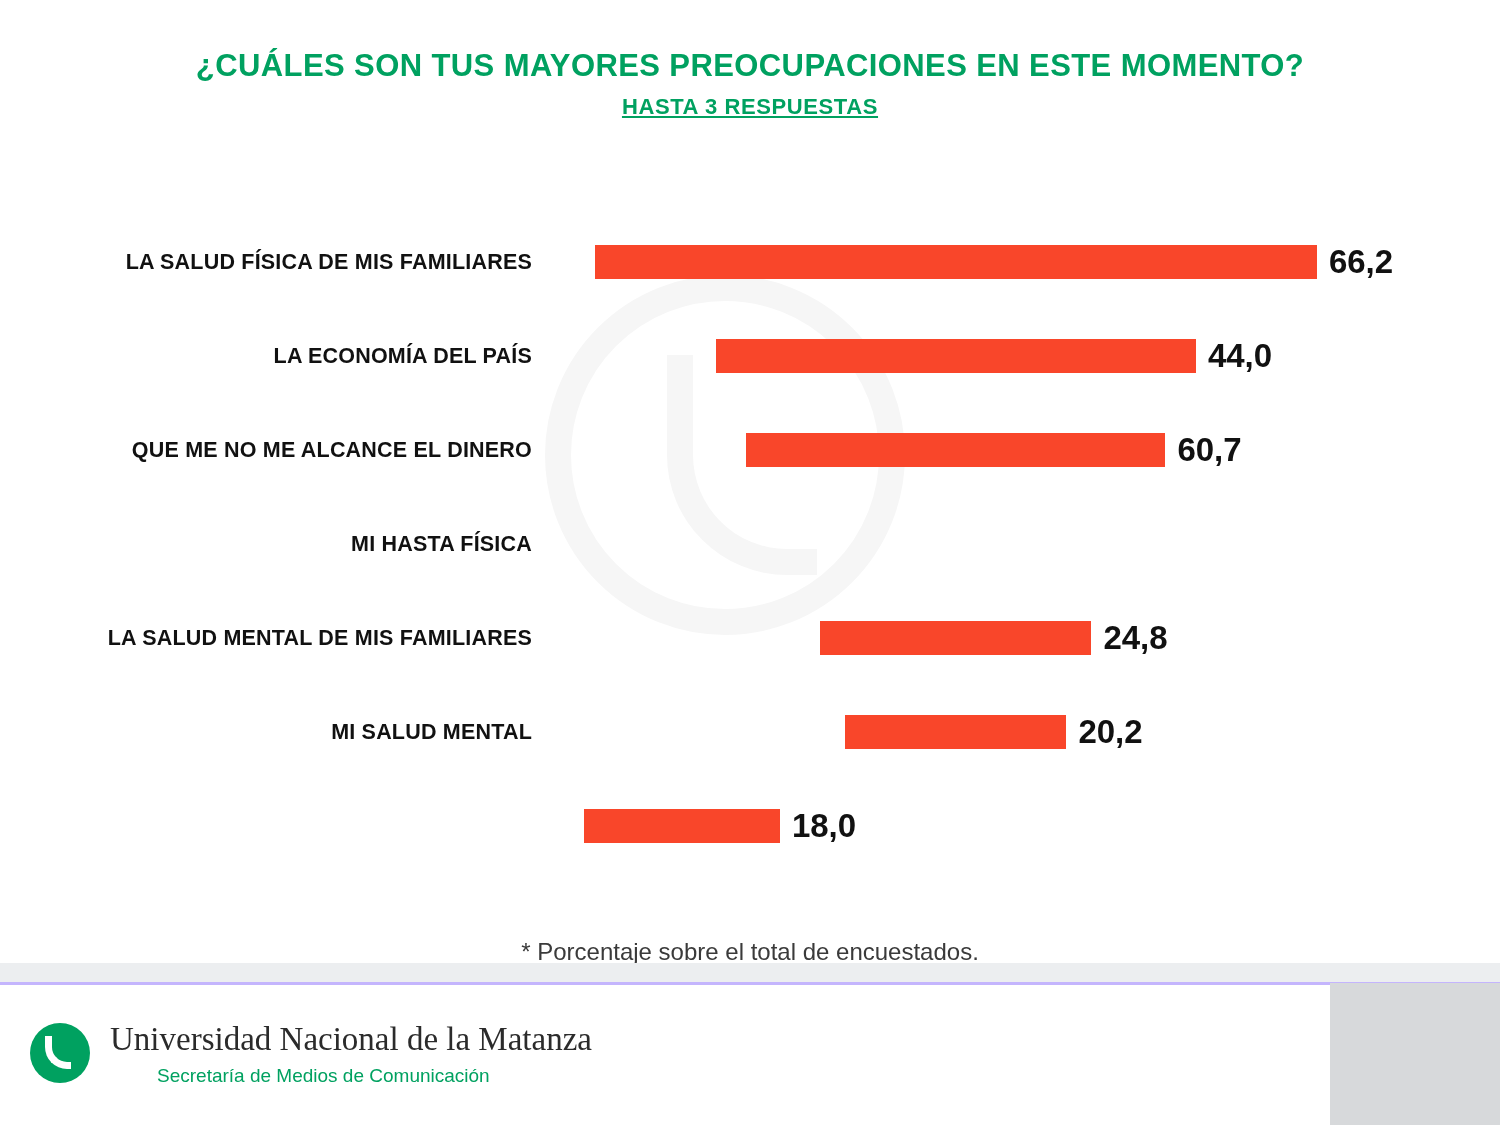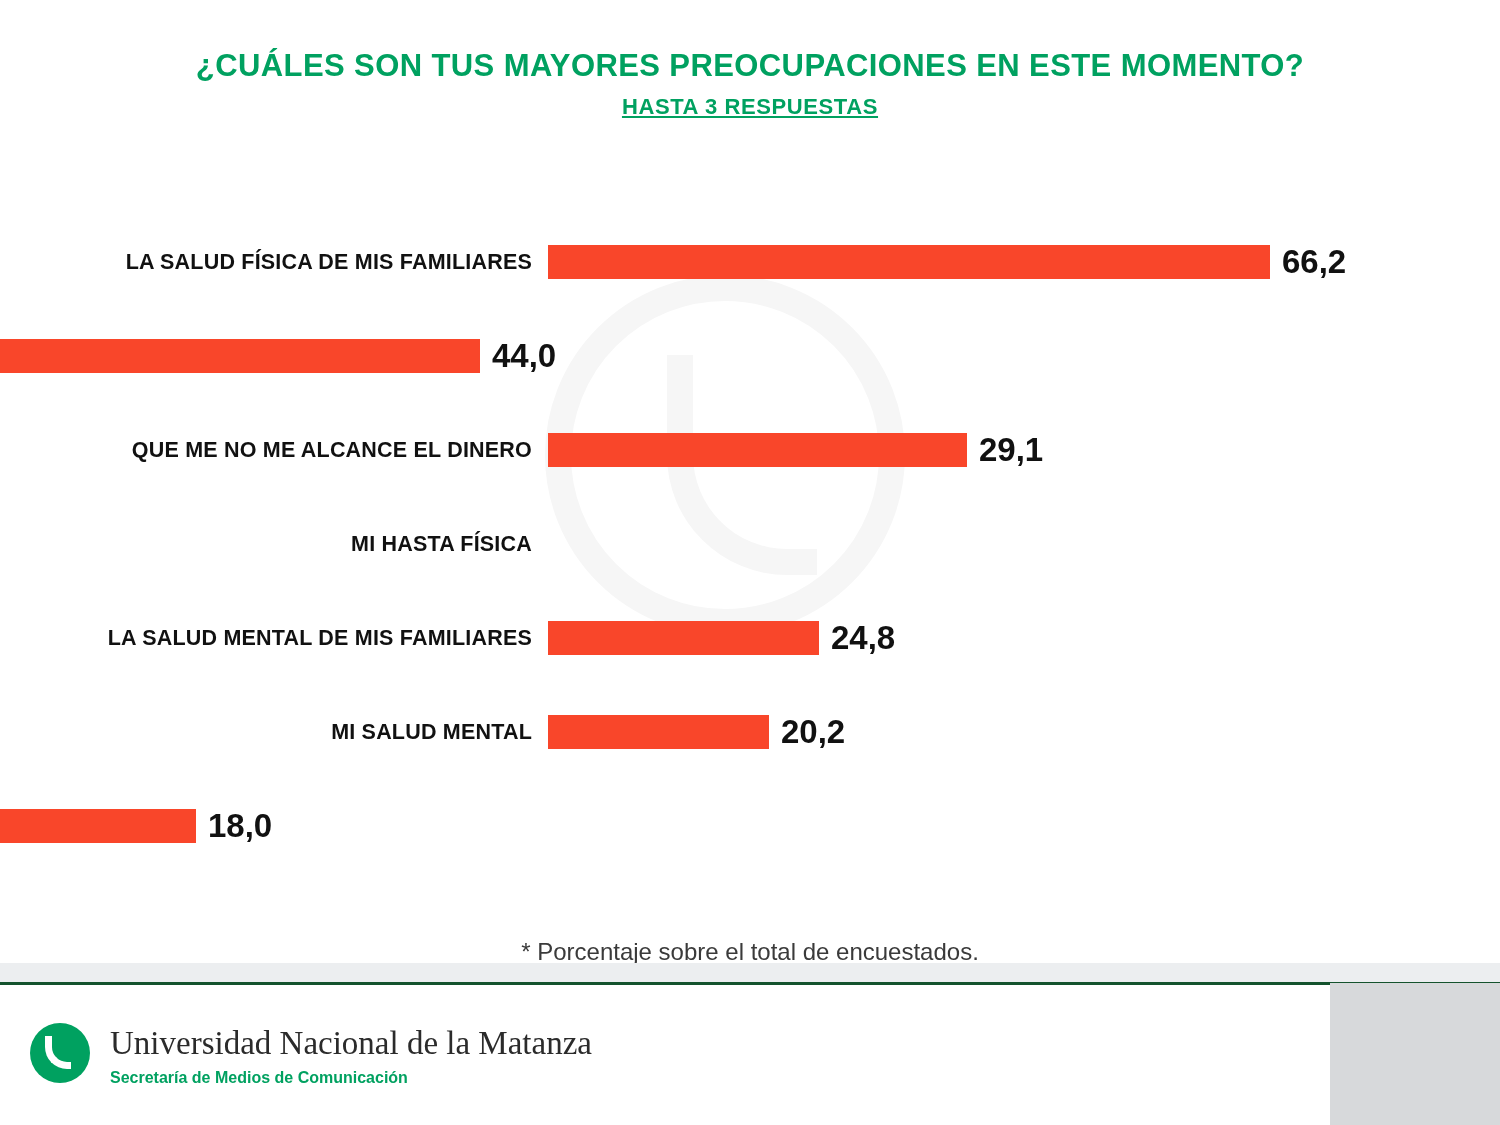--- a/index.html
+++ b/index.html
@@ -24,21 +24,21 @@
   }
 
   
   .footer-band {
     position: absolute;
     left: 0;
     bottom: 0;
     width: 1500px;
     height: 140px;
     background: #ffffff;
-    border-top: 3px solid #14532d;
+    border-top: 3px solid #c4b5fd;
   }
   .footer-band-top {
     position: absolute;
     left: 0;
     bottom: 140px;
     width: 1500px;
     height: 22px;
     background: #eceef0;
   }
 
@@ -116,20 +116,21 @@
     color: #111111;
     letter-spacing: 0.2px;
     white-space: nowrap;
   }
   .bar-area {
     position: relative;
     flex: 1;
     height: 100%;
     display: flex;
     align-items: center;
+    justify-content: center;
   }
   .bar {
     height: 34px;
     background: #f9462a;
   }
   .bar-value {
     margin-left: 12px;
     font-size: 33px;
     font-weight: bold;
     color: #111111;
@@ -174,24 +175,25 @@
     left: 110px;
     bottom: 38px;
   }
   .footer-uni {
     font-family: "Liberation Serif", serif;
     font-size: 33px;
     color: #2b2b2b;
     line-height: 1.1;
   }
   .footer-sec {
-    font-size: 16px;
-    font-weight: bold;
+    font-size: 19px;
+    font-weight: normal;
     color: #00a160;
     margin-top: 8px;
+    margin-left: 47px;
   }
   .corner {
     position: absolute;
     right: 0;
     bottom: 0;
     width: 170px;
     height: 142px;
     overflow: hidden;
   }
   .corner .grey {
@@ -219,31 +221,32 @@
 
     <div class="row">
       <div class="cat-label">LA SALUD FÍSICA DE MIS FAMILIARES</div>
       <div class="bar-area">
         <div class="bar" style="width:722px"></div>
         <div class="bar-value">66,2</div>
       </div>
     </div>
 
     <div class="row">
+      <div class="cat-label">LA ECONOMÍA DEL PAÍS</div>
       <div class="bar-area">
         <div class="bar" style="width:480px"></div>
         <div class="bar-value">44,0</div>
       </div>
     </div>
 
     <div class="row">
       <div class="cat-label">QUE ME  NO ME ALCANCE EL DINERO</div>
       <div class="bar-area">
         <div class="bar" style="width:419px"></div>
-        <div class="bar-value">29,1</div>
+        <div class="bar-value">60,7</div>
       </div>
     </div>
 
     <div class="row">
       <div class="cat-label">MI HASTA FÍSICA</div>
     </div>
 
     <div class="row">
       <div class="cat-label">LA SALUD MENTAL DE MIS FAMILIARES</div>
       <div class="bar-area">

